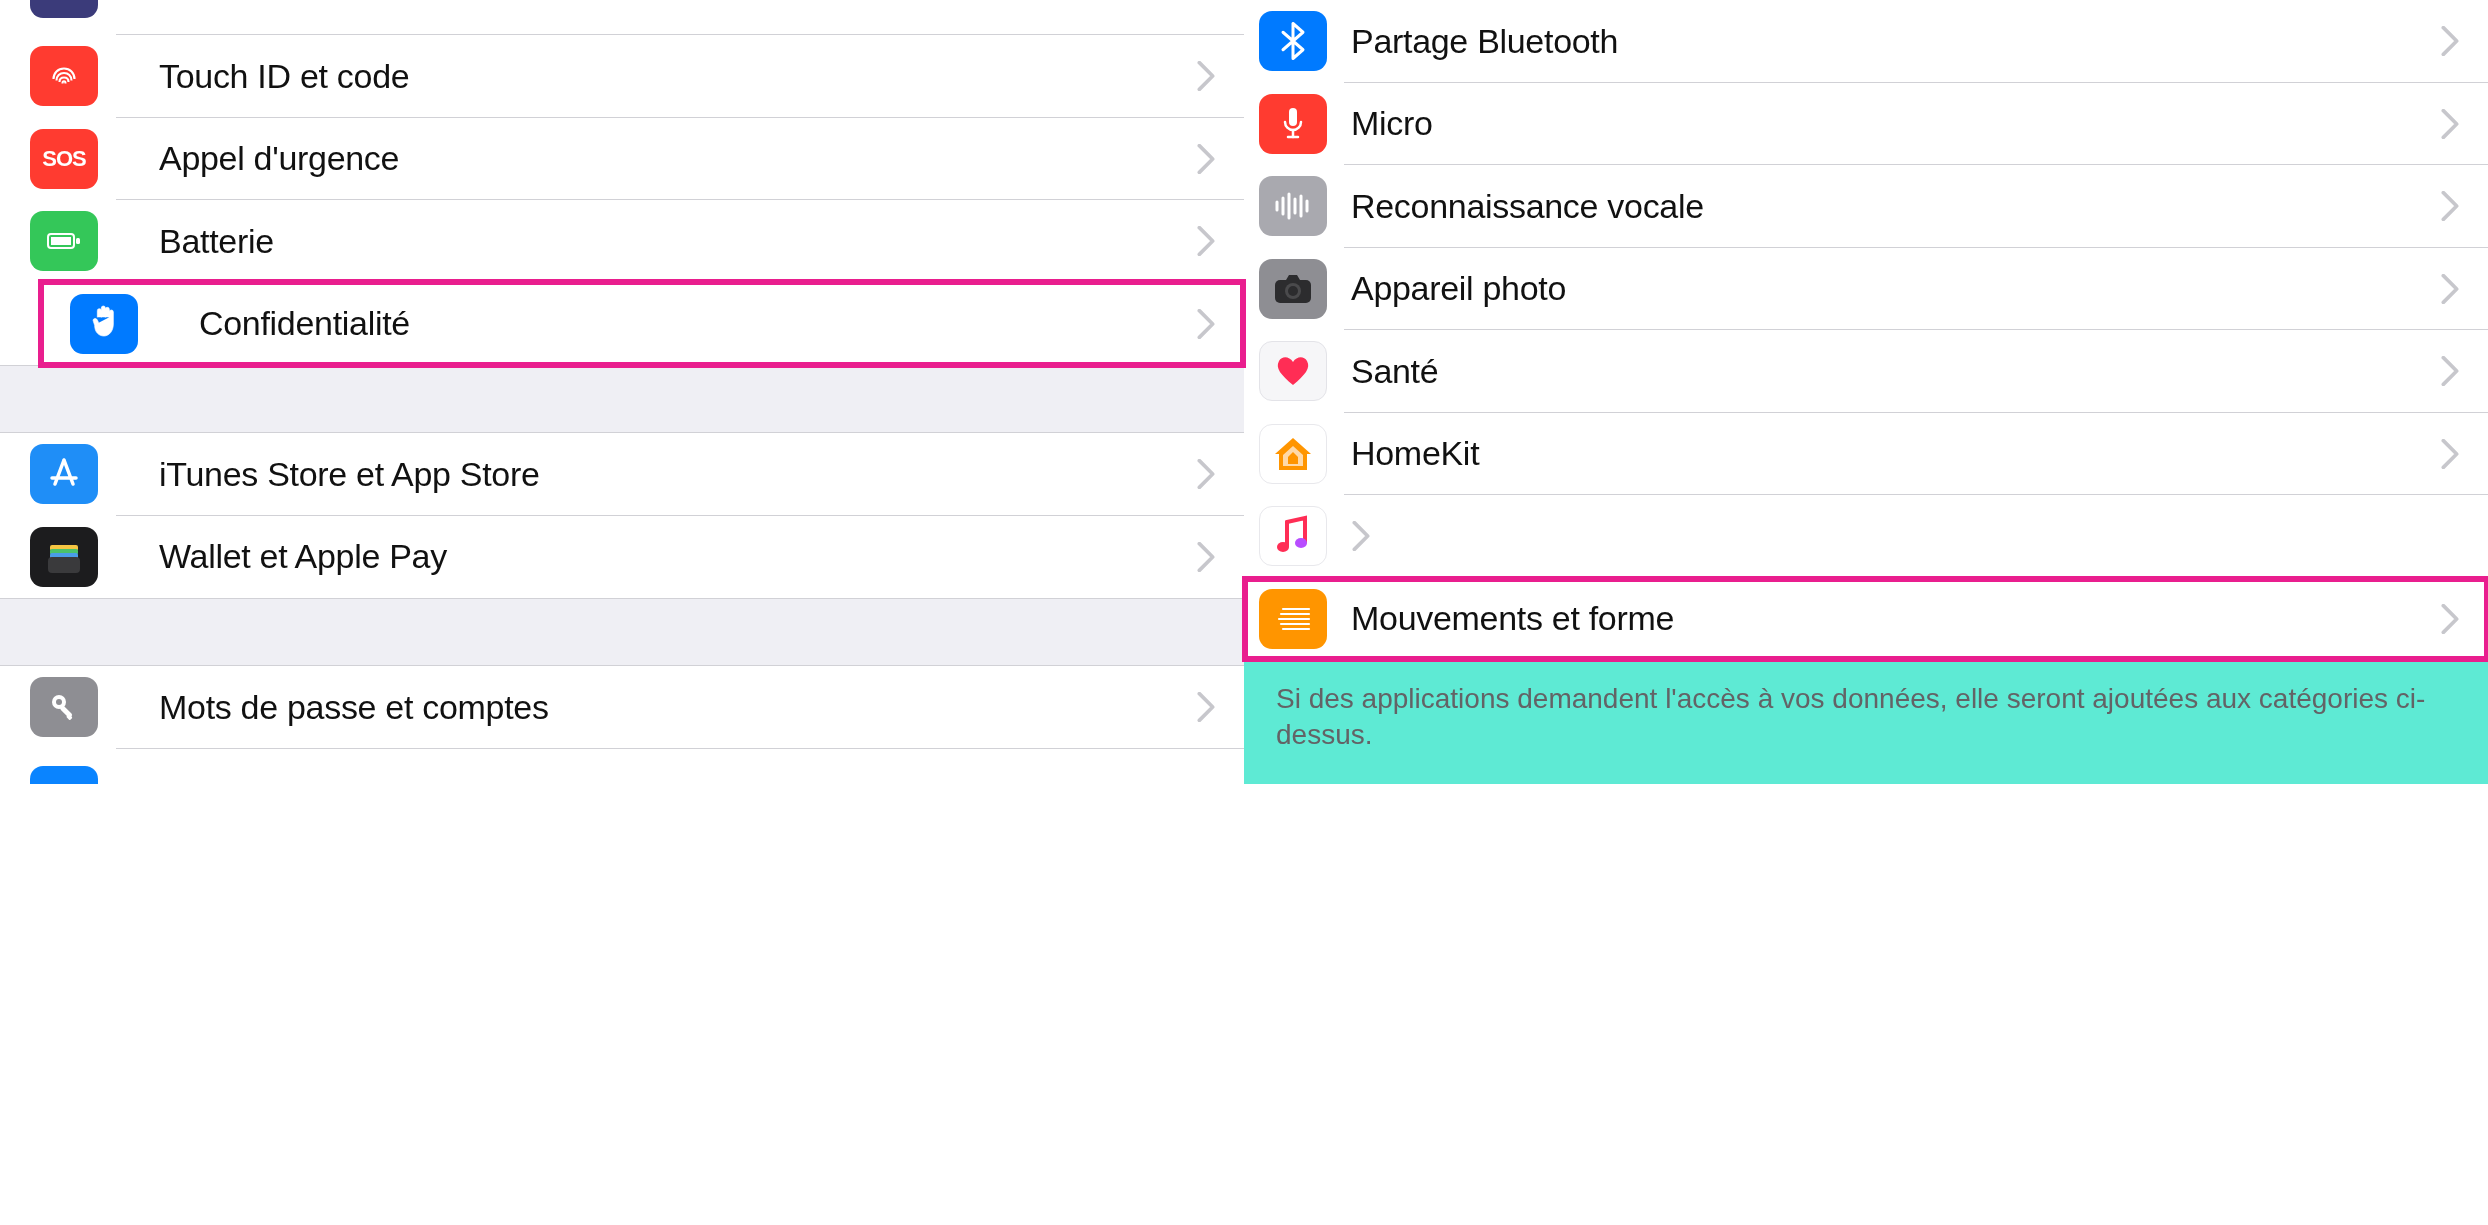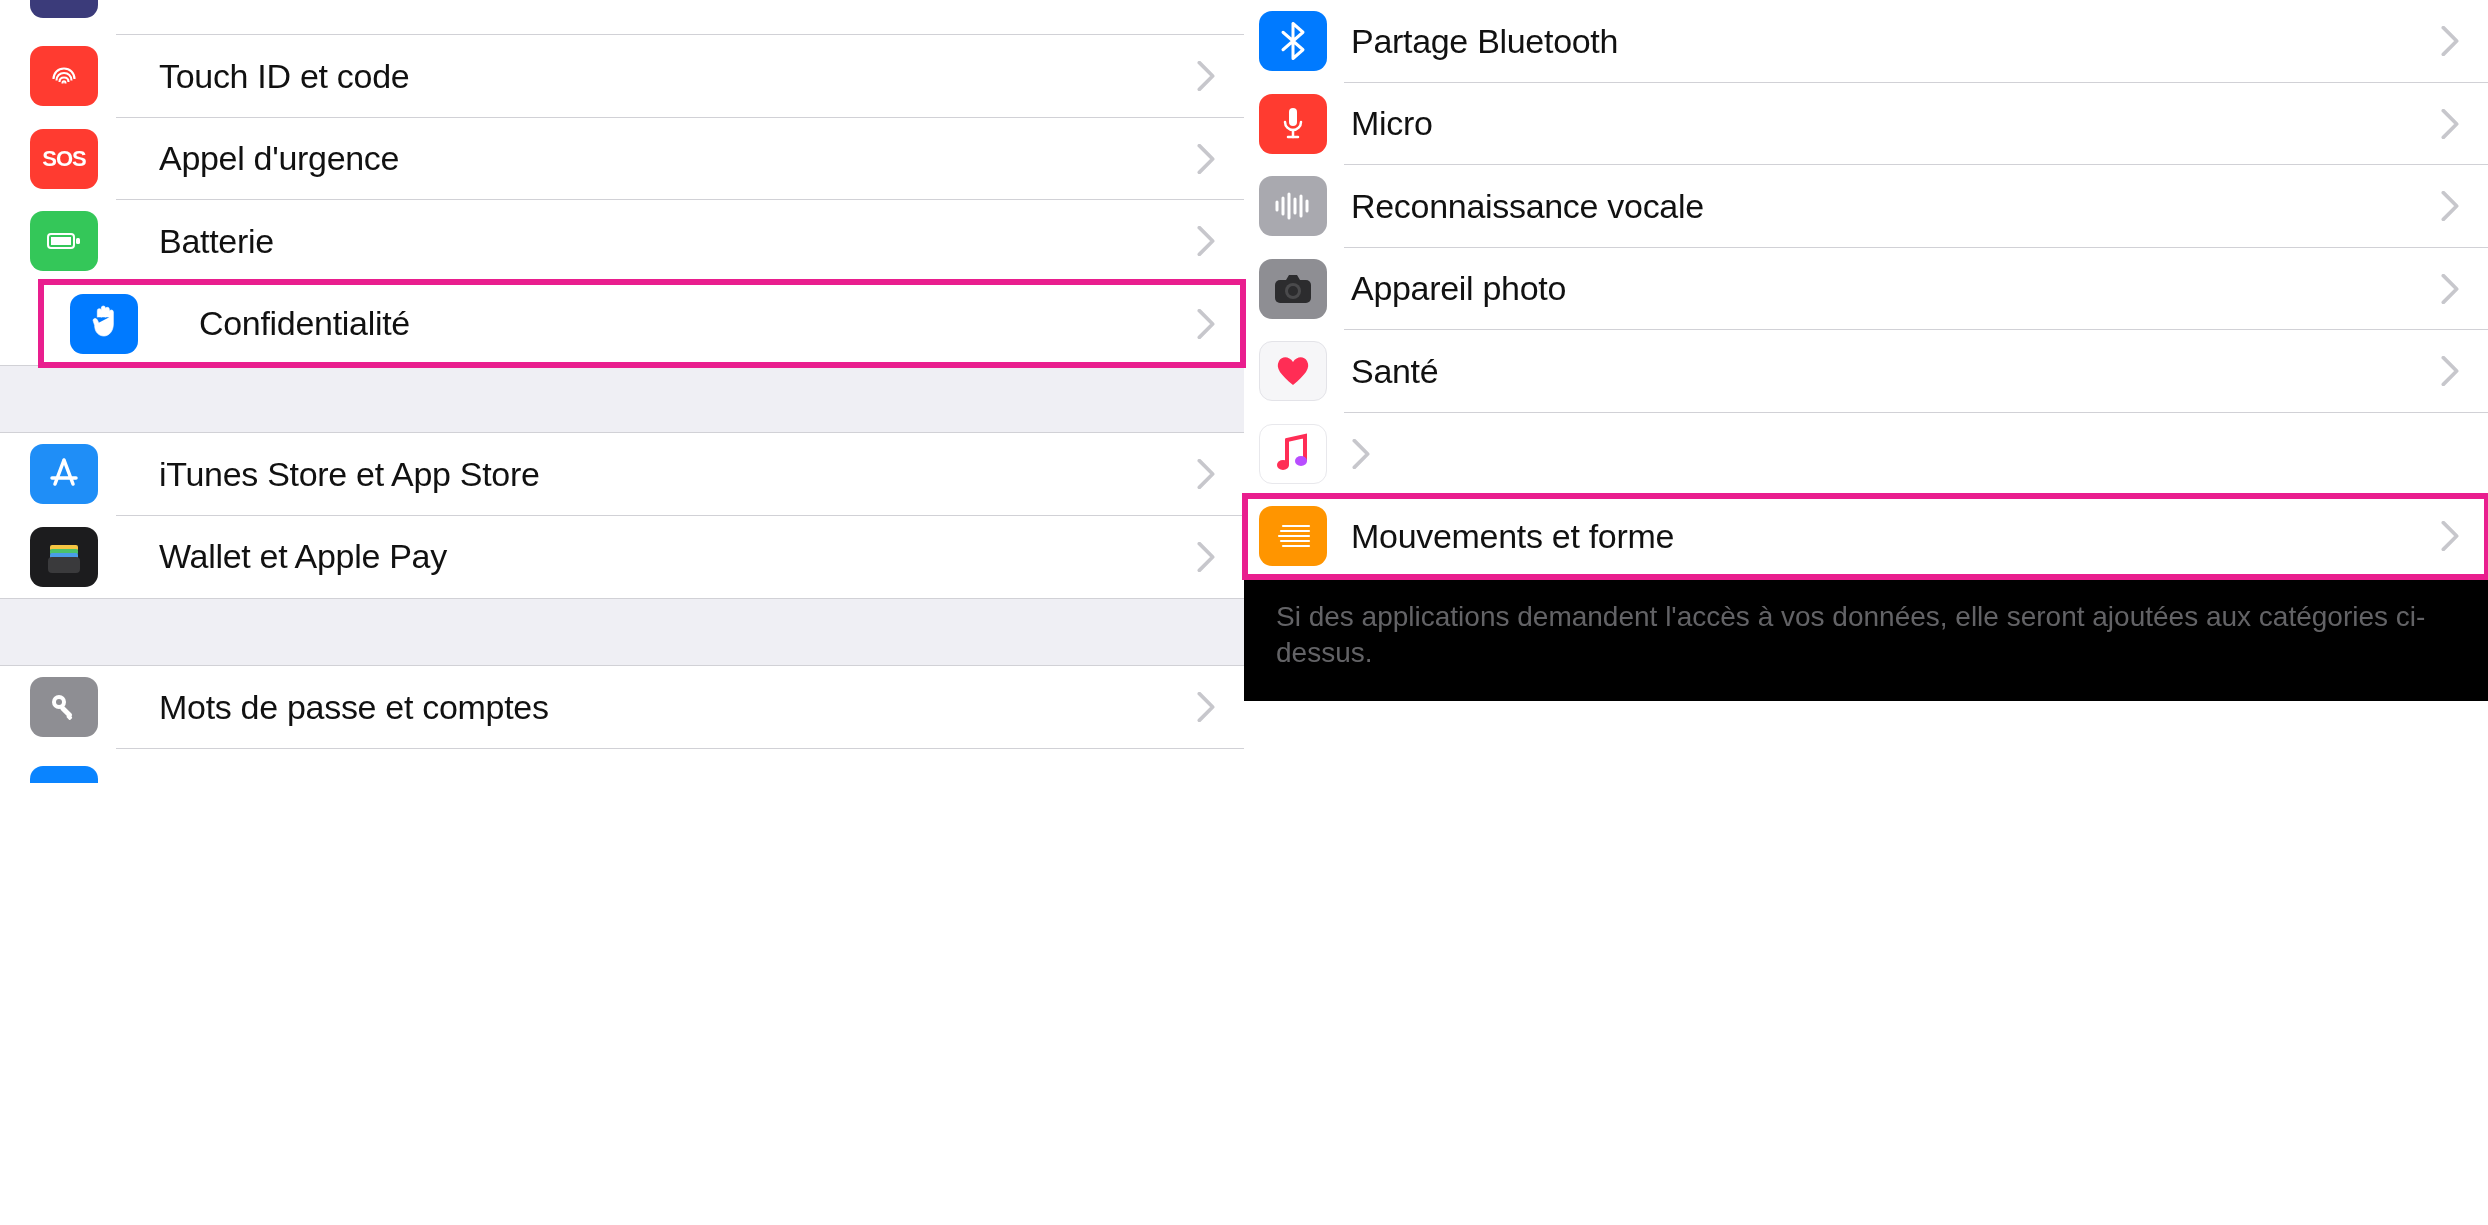--- a/index.html
+++ b/index.html
@@ -73,21 +73,21 @@
     border-top: 1px solid #d1d1d6;
     border-bottom: 1px solid #d1d1d6;
   }
   .highlight-box {
     position: absolute;
     border: 6px solid #e91e8e;
     pointer-events: none;
     z-index: 10;
   }
   .footer-note {
-    background: #000000;
+    background: #5eead4;
     padding: 20px 32px 30px 32px;
     font-size: 28px;
     color: #636366;
     line-height: 1.3;
     border-top: 1px solid #d9d9de;
   }
   
   .ic-touchid  { background: #ff3b30; }
   .ic-sos      { background: #ff3b30; font-family: Arial; font-weight: 900; font-size: 22px; letter-spacing: -1px; }
   .ic-battery  { background: #34c759; }
@@ -326,20 +326,36 @@
       </div>
       <div class="label">Santé</div>
       <div class="chevron">
           <svg width="18" height="30" viewBox="0 0 10 18">
             <path d="M1 1 L9 9 L1 17" fill="none" stroke="#c7c7cc" stroke-width="2.2" stroke-linecap="round" stroke-linejoin="round"></path>
           </svg>
         </div>
       <div class="sep"></div>
     </div>
 
+    <div class="row">
+      <div class="icon ic-homekit">
+        <svg width="44" height="44" viewBox="0 0 44 44">
+            <path d="M22 6 L40 22 H36 V38 H8 V22 H4 Z" fill="#ff9500"></path>
+            <path d="M22 14 L32 23 V34 H12 V23 Z" fill="#ffd9a8"></path>
+            <path d="M22 20 L27 25 V32 H17 V25 Z" fill="#ff9500"></path>
+          </svg>
+      </div>
+      <div class="label">HomeKit</div>
+      <div class="chevron">
+          <svg width="18" height="30" viewBox="0 0 10 18">
+            <path d="M1 1 L9 9 L1 17" fill="none" stroke="#c7c7cc" stroke-width="2.2" stroke-linecap="round" stroke-linejoin="round"></path>
+          </svg>
+        </div>
+      <div class="sep"></div>
+    </div>
 
     <div class="row">
       <div class="icon ic-music">
         <svg width="40" height="44" viewBox="0 0 40 44">
             <path d="M14 8 L32 4 V28" stroke="#ff2d55" stroke-width="4" fill="none" stroke-linecap="round"></path>
             <path d="M14 8 V32" stroke="#ff2d55" stroke-width="4" stroke-linecap="round"></path>
             <ellipse cx="10" cy="33" rx="6" ry="5" fill="#ff2d55"></ellipse>
             <ellipse cx="28" cy="29" rx="6" ry="5" fill="#b84dff"></ellipse>
           </svg>
       </div>

